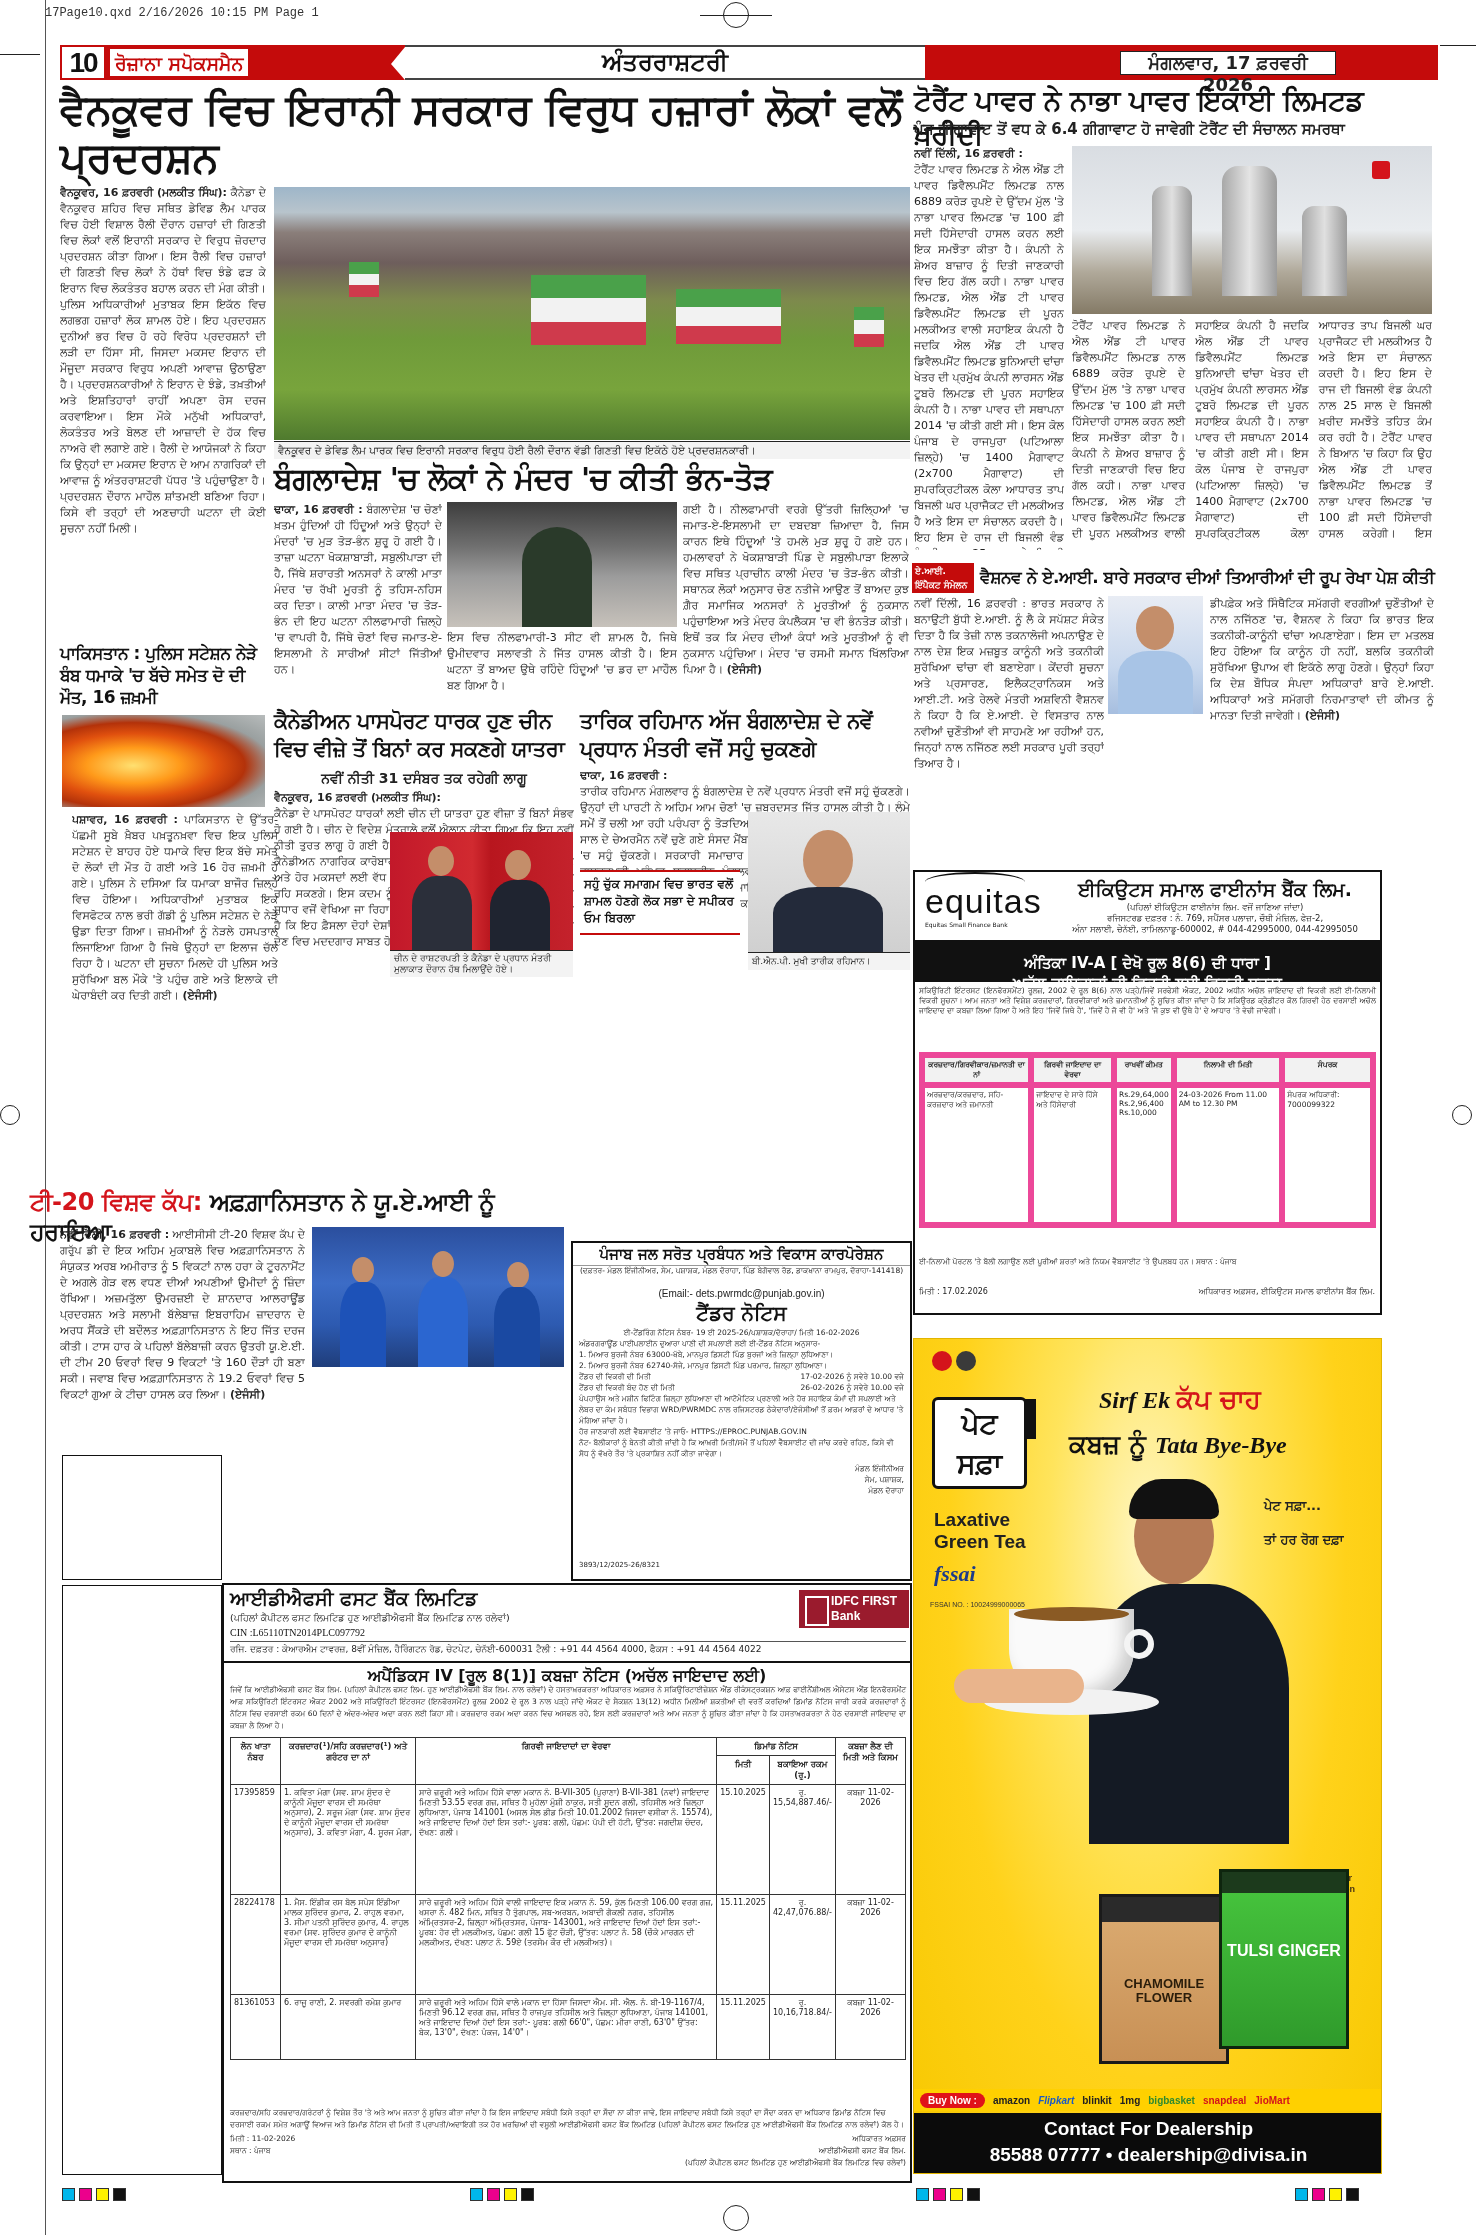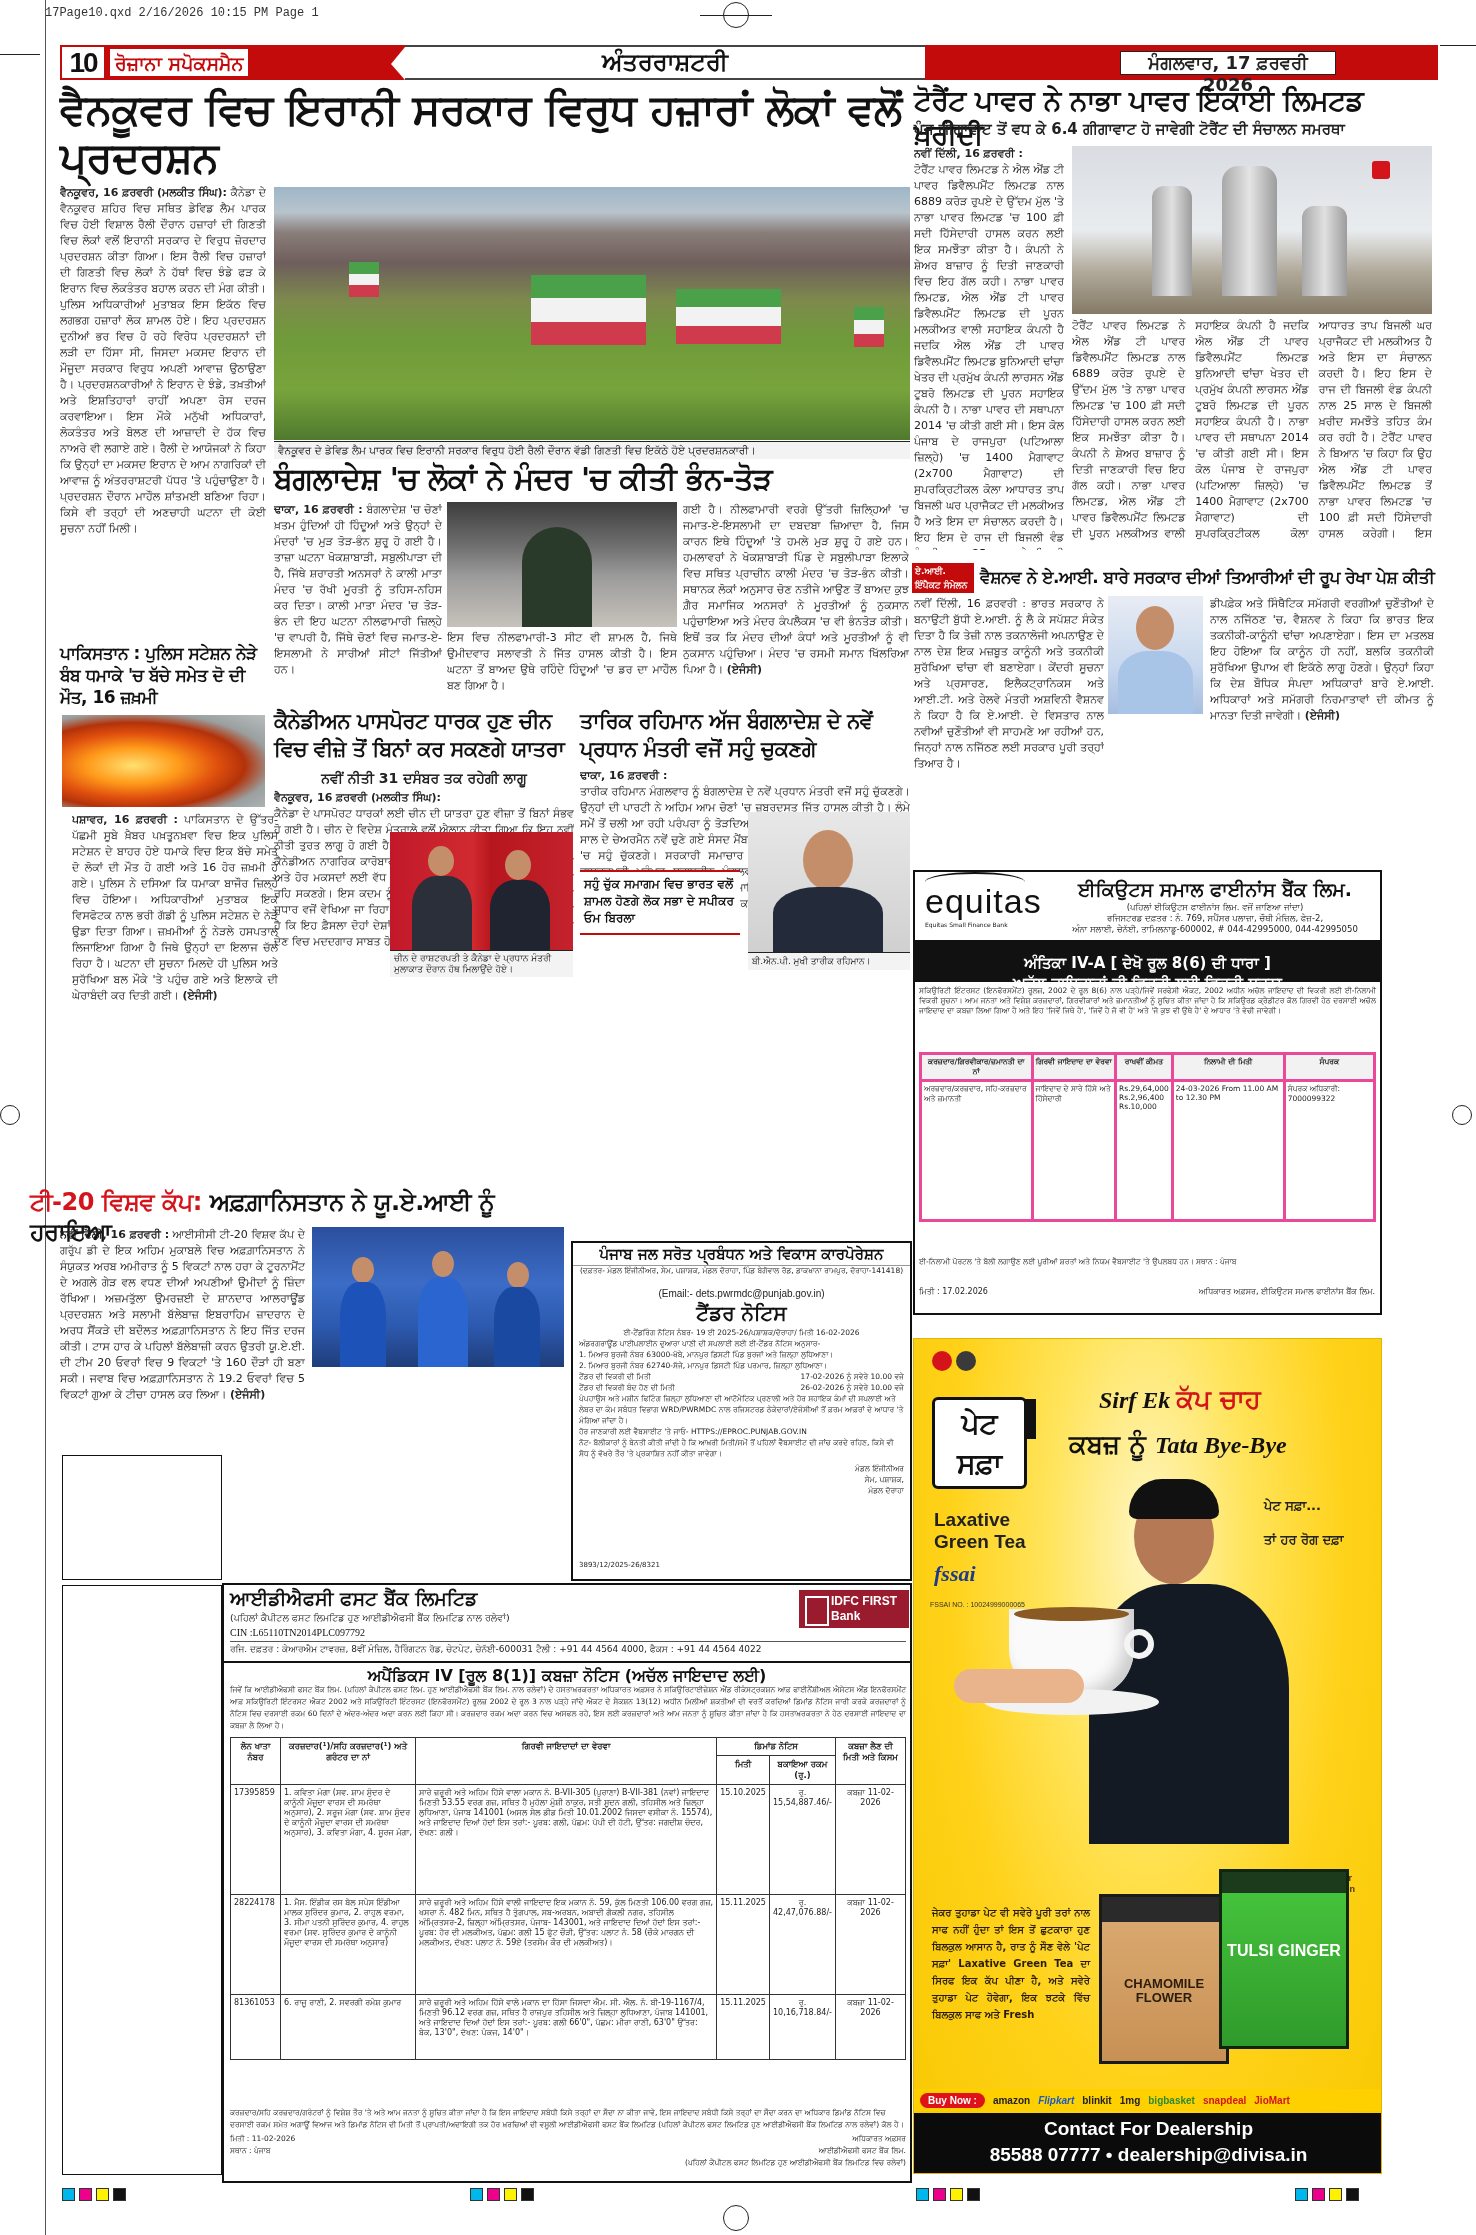--- a/index.html
+++ b/index.html
@@ -49,21 +49,21 @@
   .ad-equitas { left: 913px; top: 870px; width: 469px; height: 445px; border: 2px solid #111; background: #fff; }
   .eq-logo { left: 10px; top: 10px; width: 115px; height: 55px; }
   .eq-logo-text { font-family: "Liberation Sans", sans-serif; font-size: 34px; color: #111; letter-spacing: 1px; }
   .eq-arc { left: 10px; top: 0px; width: 100px; height: 20px; border-top: 2px solid #111; border-radius: 50% 50% 0 0; }
   .eq-sub { font-size: 6px; color: #111; }
   .eq-title { left: 140px; top: 6px; width: 320px; font-weight: bold; font-size: 19px; color: #111; text-align: center; }
   .eq-addr { left: 140px; top: 30px; width: 320px; font-size: 8.5px; line-height: 11px; text-align: center; color: #222; }
   .eq-black { left: 0; top: 68px; width: 465px; height: 42px; background: #111; color: #fff; text-align: center; font-weight: bold; font-size: 15px; line-height: 20px; padding-top: 13px; }
   .eq-body { left: 4px; top: 114px; width: 457px; font-size: 7.5px; line-height: 10px; color: #222; text-align: justify; }
   .eq-table { left: 4px; top: 180px; width: 457px; border-collapse: collapse; font-size: 7.5px; }
-  .eq-table td, .eq-table th { border: 3px solid #ec4899; padding: 2px; vertical-align: top; color: #222; }
+  .eq-table td, .eq-table th { border: 6px solid #ec4899; padding: 2px; vertical-align: top; color: #222; }
   .eq-table th { font-weight: bold; background: #f2f2f2; }
 
   .ad-idfc { left: 222px; top: 1583px; width: 690px; height: 600px; border: 2px solid #111; background: #fff; }
   .idfc-title { left: 6px; top: 2px; font-weight: bold; font-size: 19px; color: #111; }
   .idfc-logo { left: 575px; top: 5px; width: 110px; height: 38px; background: #9a1b2d; color: #fff; font-weight: bold; font-family: "Liberation Sans", sans-serif; font-size: 12px; line-height: 15px; padding: 4px 4px 4px 32px; }
   .idfc-logo::before { content: ""; position: absolute; left: 6px; top: 6px; width: 20px; height: 26px; border: 2px solid #fff; }
   .idfc-sub { left: 6px; top: 27px; font-size: 9.5px; color: #222; }
   .idfc-cin { left: 6px; top: 42px; font-size: 10px; font-family: "Liberation Serif", serif; color: #111; }
   .idfc-addr { left: 6px; top: 56px; width: 676px; font-size: 9px; color: #222; border-top: 1px solid #555; padding-top: 2px; }
   .idfc-notice-title { left: 0; top: 76px; width: 686px; text-align: center; font-weight: bold; font-size: 16px; color: #111; border-top: 2px solid #111; padding-top: 3px; }
@@ -436,21 +436,20 @@
 
   <div class="abs" style="left:365px;top:530px;display:flex;align-items:center;gap:5px;">
     <div class="tea-badge"></div>
     <div class="tea-benefit" style="width:60px;">Good for Digestion</div>
   </div>
   <div class="abs" style="left:325px;top:570px;display:flex;align-items:center;gap:5px;">
     <div class="tea-badge"></div>
     <div class="tea-benefit" style="width:70px;">Helps Relieve Constipation</div>
   </div>
 
-  <div class="abs tea-para">ਜੇਕਰ ਤੁਹਾਡਾ ਪੇਟ ਵੀ ਸਵੇਰੇ ਪੂਰੀ ਤਰਾਂ ਨਾਲ ਸਾਫ ਨਹੀਂ ਹੁੰਦਾ ਤਾਂ ਇਸ ਤੋਂ ਛੁਟਕਾਰਾ ਹੁਣ ਬਿਲਕੁਲ ਆਸਾਨ ਹੈ, ਰਾਤ ਨੂੰ ਸੌਣ ਵੇਲੇ 'ਪੇਟ ਸਫ਼ਾ' Laxative Green Tea ਦਾ ਸਿਰਫ ਇਕ ਕੱਪ ਪੀਣਾ ਹੈ, ਅਤੇ ਸਵੇਰੇ ਤੁਹਾਡਾ ਪੇਟ ਹੋਵੇਗਾ, ਇਕ ਝਟਕੇ ਵਿੱਚ ਬਿਲਕੁਲ ਸਾਫ ਅਤੇ Fresh</div>
   <div class="abs tea-box1">
     <div class="tea-box-label" style="top:80px;color:#2a1d0b;">CHAMOMILE FLOWER</div>
   </div>
   <div class="abs tea-box2">
     <div class="tea-box-label" style="top:70px;color:#fff;font-size:16px;line-height:18px;">TULSI GINGER</div>
   </div>
 
   <div class="abs tea-buy-strip">
     <span class="tea-buynow">Buy Now :</span>
     <span>amazon</span>

